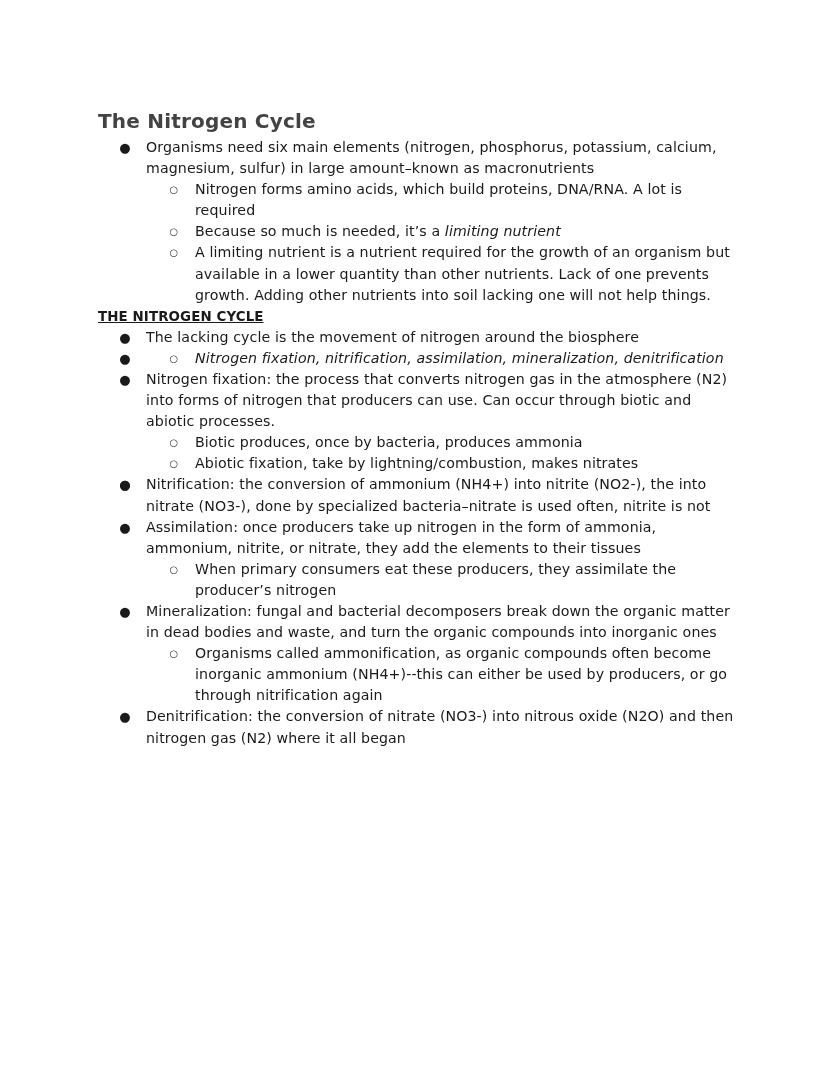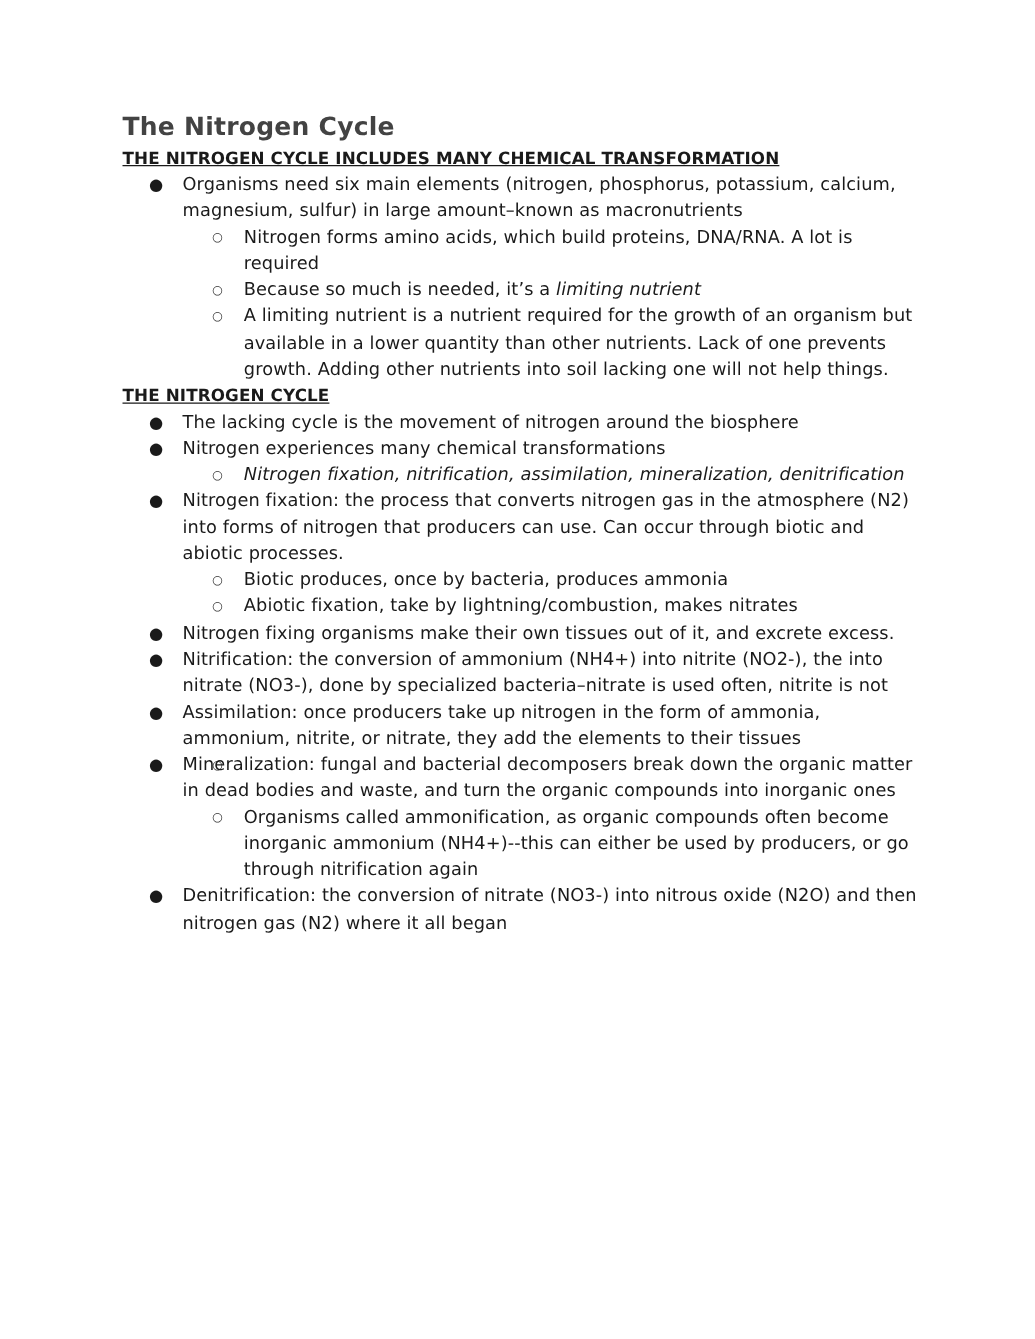--- a/index.html
+++ b/index.html
@@ -1,37 +1,36 @@
 <!DOCTYPE html>
 <html><head>
   <meta charset="utf-8">
   <style>
     html, body { margin: 0; padding: 0; background: #ffffff; }
     body { width: 828px; height: 1071px; overflow: hidden; position: relative;
       font-family: "DejaVu Sans", sans-serif; color: #1a1a1a; }
-    .page { position: absolute; left: 98px; top: 87px; width: 640px; }
+    .page { position: absolute; left: 98px; top: 107px; width: 640px; }
     .title { font-size: 20px; color: #434343; margin: 0; height: 30px; line-height: 28px; letter-spacing: 0.2px; }
     .heading { font-size: 13.4px; text-decoration: underline; margin: 0; line-height: 21px; height: 21px; letter-spacing: 0.1px; }
     ul { margin: 0; padding: 0; list-style: none; }
     li { position: relative; font-size: 14.2px; line-height: 21.1px; letter-spacing: 0.1px; }
     ul.l1 > li { padding-left: 48px; }
     ul.l2 > li { padding-left: 97px; }
     .bullet { position: absolute; top: 0; width: 14px; text-align: center; }
     ul.l1 > li > .bullet { left: 20px; font-size: 13px; }
     ul.l2 > li > .bullet { left: 69px; font-size: 10px; color: #333; }
     b { font-weight: normal; }
     i { font-style: italic; }
   </style>
 </head>
 <body>
 
 <div class="page">
   <h1 class="title">The Nitrogen Cycle</h1>
 
-  <h2 class="heading">THE NITROGEN CYCLE INCLUDES MANY CHEMICAL TRANSFORMATION</h2>
   <ul class="l1">
     <li>
       <span class="bullet">●</span>
       <span>Organisms need six main elements (nitrogen, phosphorus, potassium, calcium, magnesium, sulfur) in large amount–known as </span><b>macronutrients</b>
       <ul class="l2" style="margin-left:-48px">
         <li>
           <span class="bullet">○</span>
           <span>Nitrogen forms amino acids, which build proteins, DNA/RNA. A lot is required</span>
         </li>
         <li>
@@ -47,21 +46,20 @@
   </ul>
 
   <h2 class="heading">THE NITROGEN CYCLE</h2>
   <ul class="l1">
     <li>
       <span class="bullet">●</span>
       <span>The </span><b>lacking cycle</b><span> is the movement of nitrogen around the biosphere</span>
     </li>
     <li>
       <span class="bullet">●</span>
-      <span>Nitrogen experiences many chemical transformations</span>
       <ul class="l2" style="margin-left:-48px">
         <li>
           <span class="bullet">○</span>
           <i>Nitrogen fixation, nitrification, assimilation, mineralization, denitrification</i>
         </li>
       </ul>
     </li>
     <li>
       <span class="bullet">●</span>
       <b>Nitrogen fixation:</b><span> the process that converts nitrogen gas in the atmosphere (N2) into forms of nitrogen that producers can use. Can occur through biotic and abiotic processes.</span>
@@ -71,32 +69,32 @@
           <b>Biotic produces,</b><span> once by bacteria, produces ammonia</span>
         </li>
         <li>
           <span class="bullet">○</span>
           <b>Abiotic fixation,</b><span> take by lightning/combustion, makes nitrates</span>
         </li>
       </ul>
     </li>
     <li>
       <span class="bullet">●</span>
-      <span>Nitrogen fixing organisms make their own tissues out of it, and excrete excess.</span>
     </li>
     <li>
       <span class="bullet">●</span>
       <b>Nitrification:</b><span> the conversion of ammonium (NH4+) into nitrite (NO2-), the into nitrate (NO3-), done by specialized bacteria–nitrate is used often, nitrite is not</span>
     </li>
     <li>
       <span class="bullet">●</span>
       <b>Assimilation:</b><span> once producers take up nitrogen in the form of ammonia, ammonium, nitrite, or nitrate, they add the elements to their tissues</span>
       <ul class="l2" style="margin-left:-48px">
         <li>
           <span class="bullet">○</span>
+          <span>When primary consumers eat these producers, they assimilate the producer’s nitrogen</span>
         </li>
       </ul>
     </li>
     <li>
       <span class="bullet">●</span>
       <b>Mineralization:</b><span> fungal and bacterial decomposers break down the organic matter in dead bodies and waste, and turn the organic compounds into inorganic ones</span>
       <ul class="l2" style="margin-left:-48px">
         <li>
           <span class="bullet">○</span>
           <span>Organisms called </span><b>ammonification</b><span>, as organic compounds often become inorganic ammonium (NH4+)--this can either be used by producers, or go through nitrification again</span>

